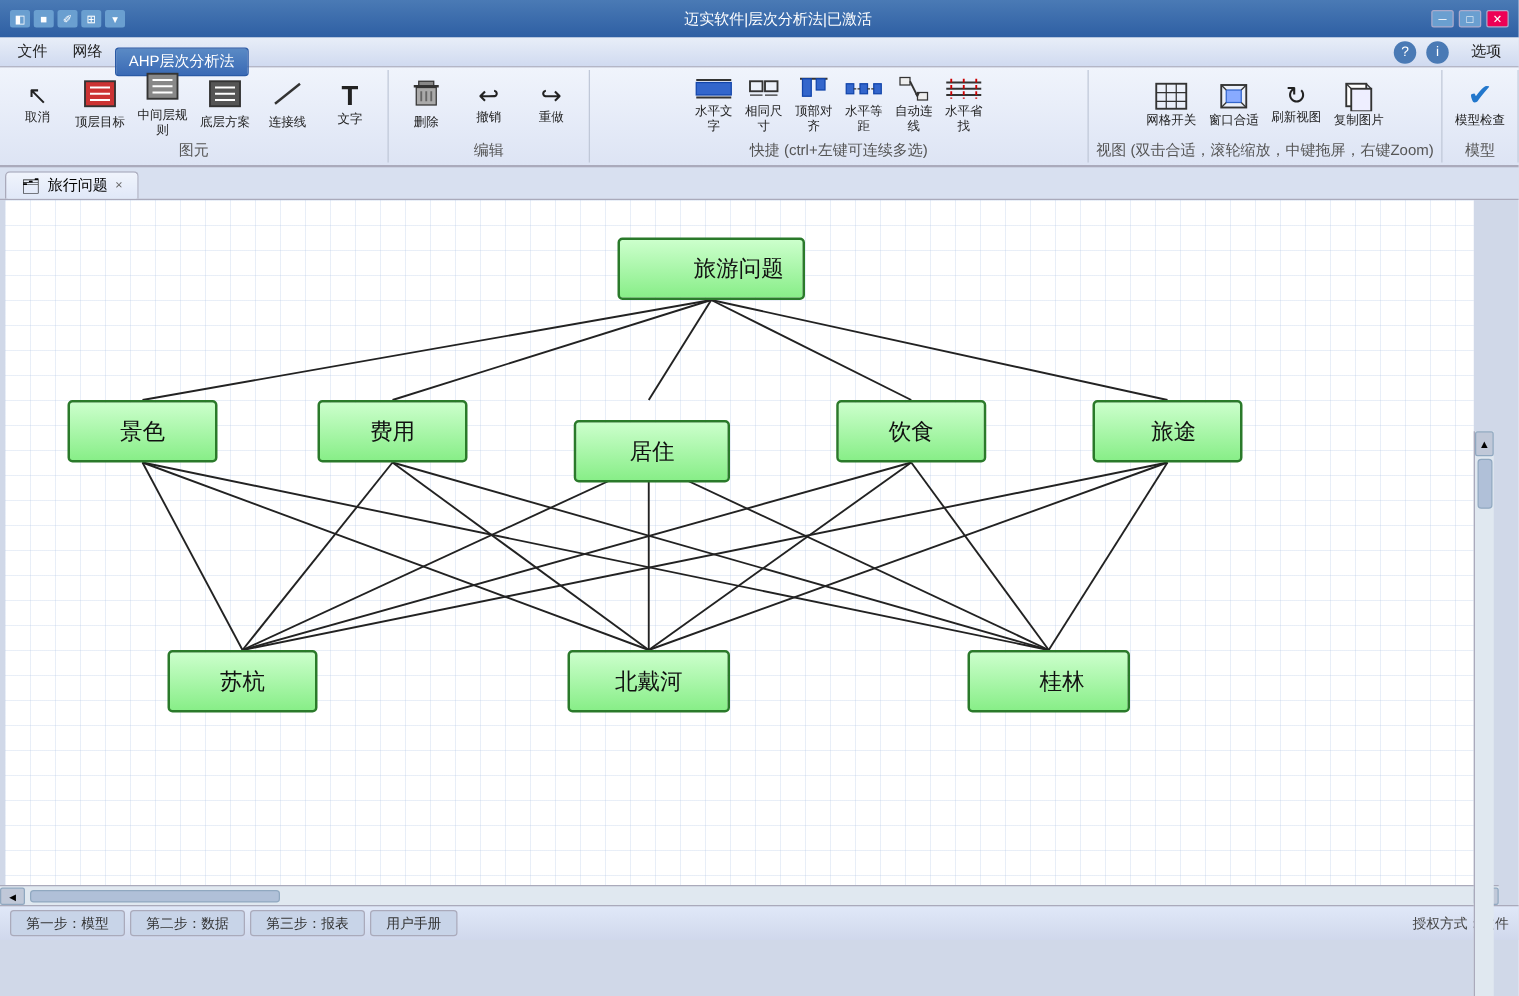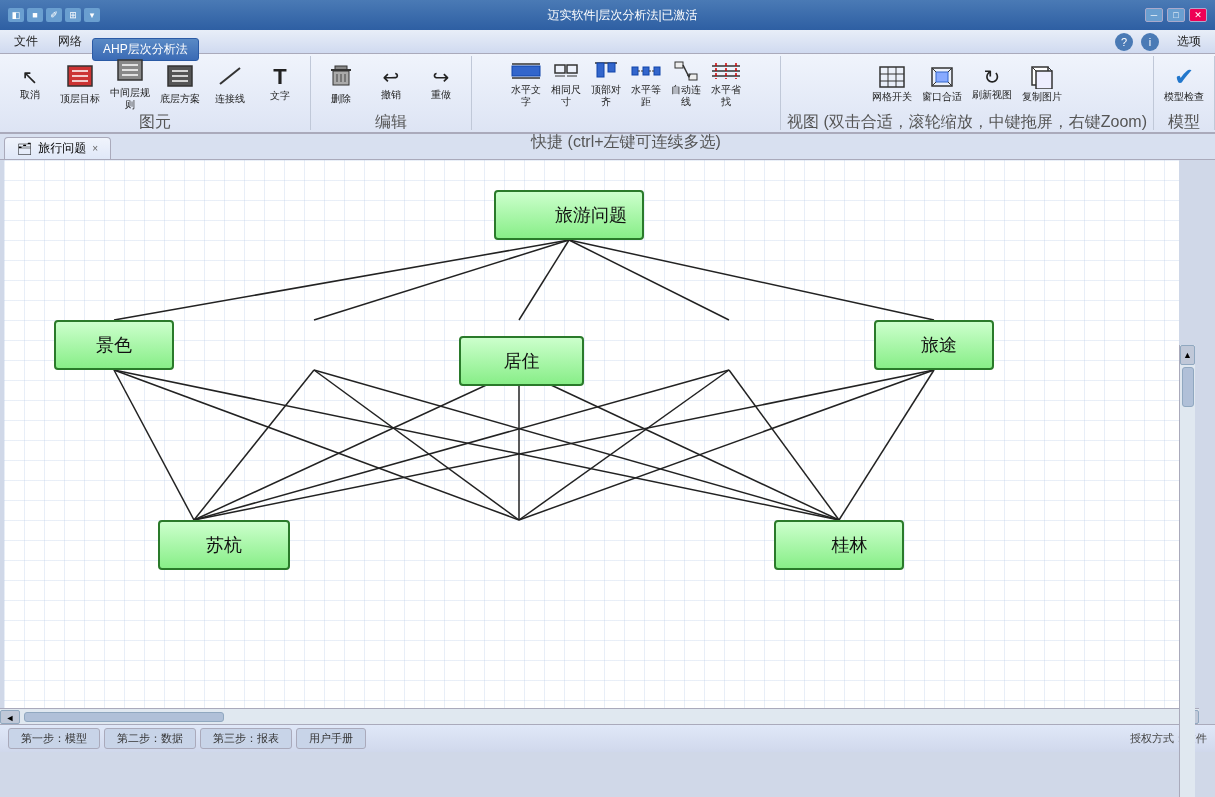--- a/index.html
+++ b/index.html
@@ -52,21 +52,21 @@
       padding: 2px 0;
     }
     .toolbar-group {
       display: flex;
       flex-direction: column;
       align-items: center;
       border-right: 1px solid #c0c8d8;
       padding: 2px 6px;
     }
     .toolbar-group-label {
-      font-size: 16px;
+      font-size: 12px;
       color: #555;
       margin-top: auto;
       padding-top: 2px;
       text-align: center;
     }
     .toolbar-buttons {
       display: flex;
       align-items: center;
       gap: 2px;
       flex: 1;
@@ -338,21 +338,21 @@
         <span class="tb-btn-label">撤销</span>
       </div>
       <div class="tb-btn">
         <span class="tb-btn-icon">↪</span>
         <span class="tb-btn-label">重做</span>
       </div>
     </div>
     <div class="toolbar-group-label">编辑</div>
   </div>
 
-  <div class="toolbar-group" style="flex:1;gap:20px;">
+  <div class="toolbar-group" style="flex:1;">
     <div class="toolbar-buttons">
       <div class="tb-btn-sm">
         <svg width="32" height="22" viewBox="0 0 32 22">
           <rect x="2" y="6" width="28" height="10" fill="#3366cc" stroke="#1144aa" stroke-width="1"></rect>
           <line x1="2" y1="4" x2="30" y2="4" stroke="#333" stroke-width="1.5"></line>
           <line x1="2" y1="18" x2="30" y2="18" stroke="#333" stroke-width="1.5"></line>
         </svg>
         <span class="tb-btn-label">水平文字</span>
       </div>
       <div class="tb-btn-sm">
@@ -497,29 +497,38 @@
       <line x1="930" y1="210" x2="835" y2="360" stroke="#222" stroke-width="1.5"></line>
     </svg>
 
     <div class="ahp-node" style="left:490px; top:30px; width:150px; height:50px;padding-left:44px;">
       <span>旅游问题</span>
     </div>
 
     <div class="ahp-node" style="left:50px; top:160px; width:120px; height:50px;align-items:center;">
       <span>景色</span>
     </div>
+    <div class="ahp-node" style="left:250px; top:160px; width:120px; height:50px;">
+      <span>费用</span>
+    </div>
     <div class="ahp-node" style="left:455px; top:176px; width:125px; height:50px;">
       <span>居住</span>
     </div>
+    <div class="ahp-node" style="left:665px; top:160px; width:120px; height:50px;">
+      <span>饮食</span>
+    </div>
     <div class="ahp-node" style="left:870px; top:160px; width:120px; height:50px;padding-left:10px;">
       <span>旅途</span>
     </div>
 
-    <div class="ahp-node" style="left:130px; top:360px; width:132px; height:50px;margin-left:24px;">
+    <div class="ahp-node" style="left:130px; top:360px; width:120px; height:50px;">
       <span>苏杭</span>
+    </div>
+    <div class="ahp-node" style="left:450px; top:360px; width:130px; height:50px;">
+      <span>北戴河</span>
     </div>
     <div class="ahp-node" style="left:770px; top:360px; width:130px; height:50px;padding-left:21px;">
       <span>桂林</span>
     </div>
   </div>
 
   <div id="vscroll" style="position:relative; width:16px; background:#e0e8f0; border-left:1px solid #aab;">
     <div style="height:20px; background:#c0c8d8; border:1px solid #90a8c0; border-radius:2px; text-align:center; line-height:18px; font-size:9px; cursor:pointer;">▲</div>
     <div class="scroll-thumb" style="width:12px; height:40px; margin:2px auto; background:#b0c0d8;"></div>
 

